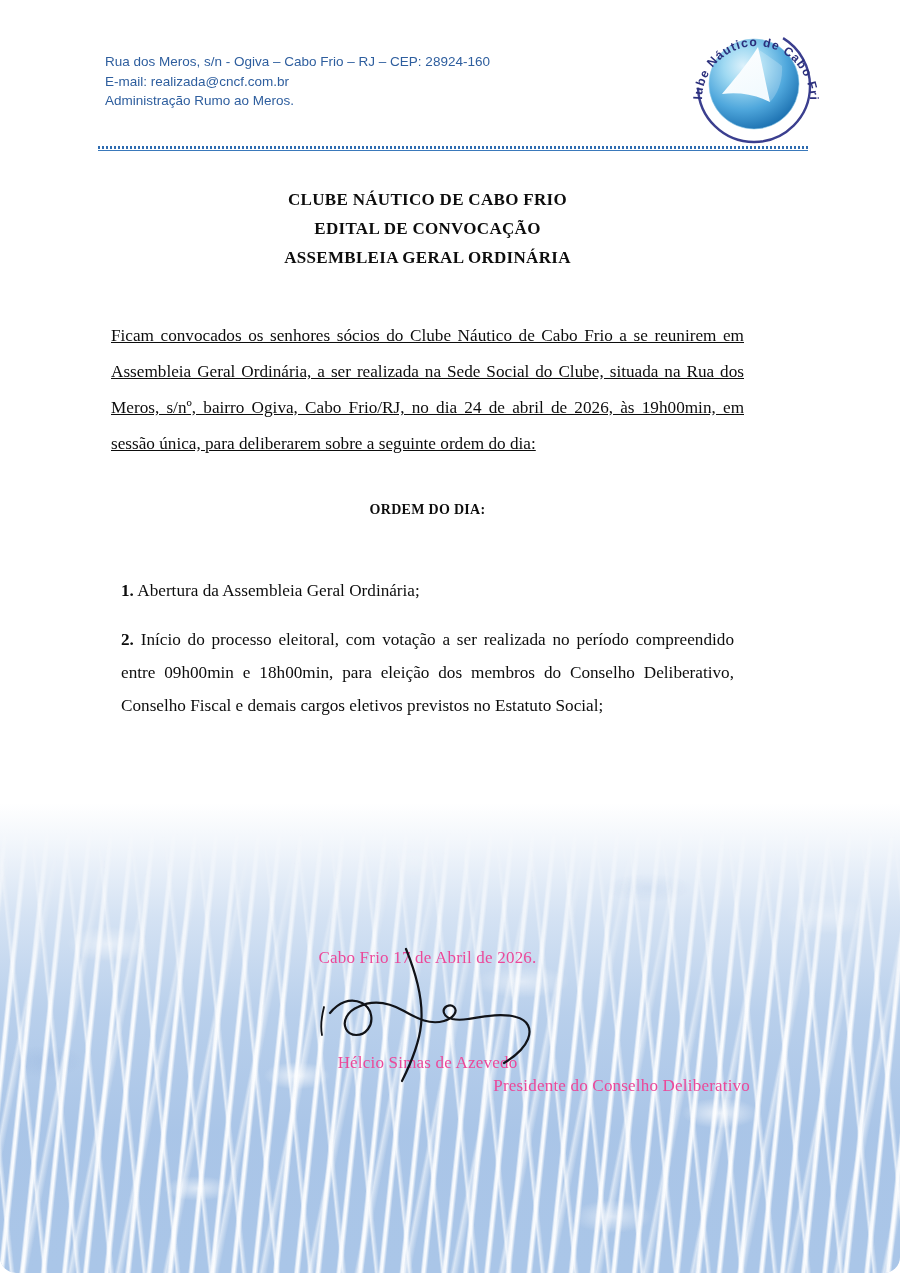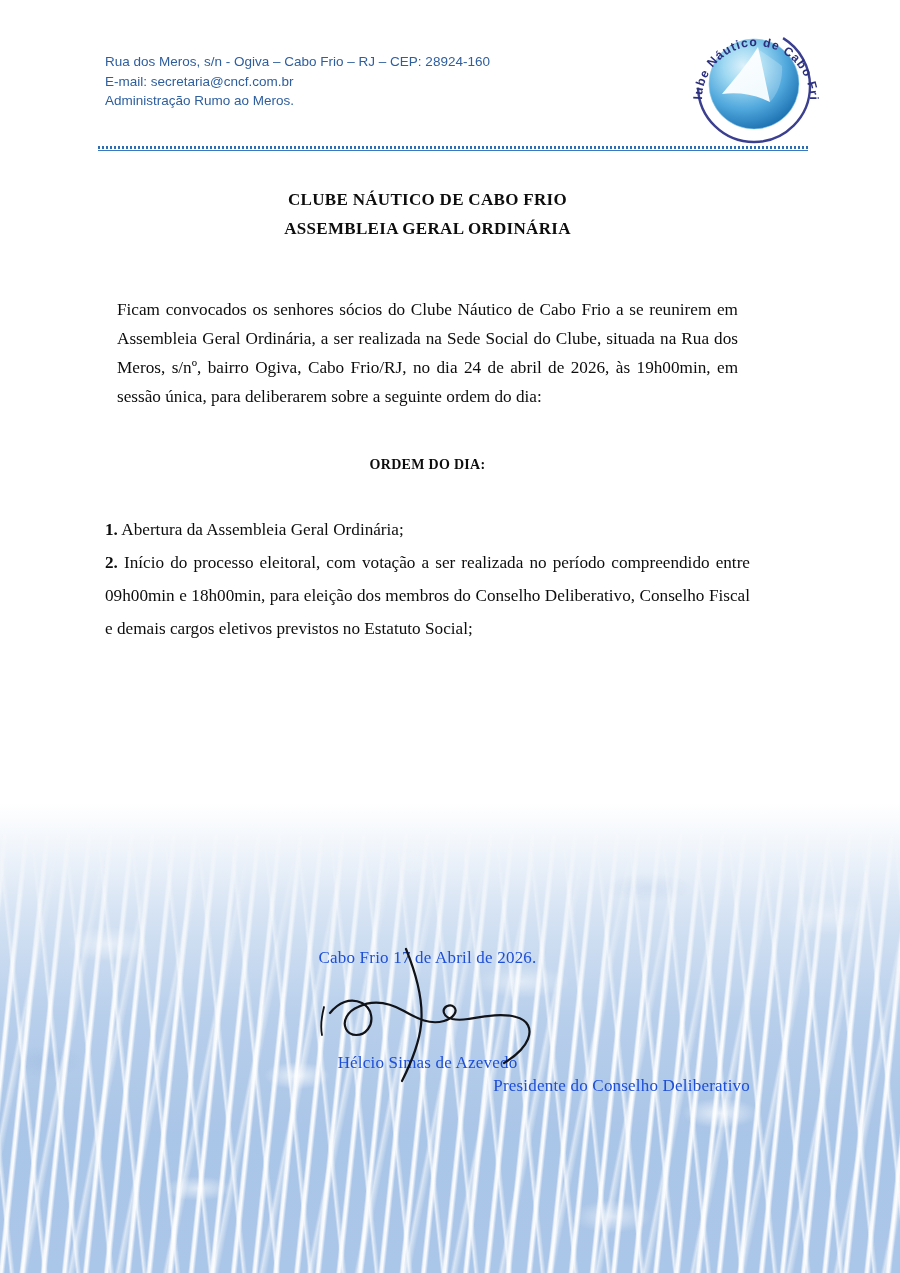--- a/index.html
+++ b/index.html
@@ -11,20 +11,21 @@
   body {
     font-family: "Liberation Serif", "DejaVu Serif", serif;
   }
 
   .page {
     position: relative;
     width: 900px;
     height: 1273px;
     overflow: hidden;
     background: #ffffff;
+    border-radius: 16px;
   }
 
   
   .watermark {
     position: absolute;
     left: 0;
     right: 0;
     bottom: 0;
     height: 470px;
     pointer-events: none;
@@ -163,54 +164,55 @@
     text-align: center;
     font-weight: bold;
     line-height: 29px;
     letter-spacing: 0.3px;
     font-size: 17px;
   }
 
   .para {
     text-align: justify;
     text-justify: inter-word;
-    line-height: 29px;
-    margin: 12px;
+    line-height: 36px;
+    margin: 6px;
+    text-decoration: underline;
   }
 
   .spacer-28 { height: 28px; }
   .spacer-34 { height: 34px; }
   .spacer-40 { height: 40px; }
 
   .section-heading {
     text-align: center;
     font-weight: bold;
     font-size: 14px;
     letter-spacing: 0.3px;
   }
 
   .agenda { }
   .agenda-item {
     text-align: justify;
     text-justify: inter-word;
     line-height: 33px;
-    margin: 0;
+    margin: 16px;
   }
   .agenda-item .num {
     font-weight: bold;
   }
 
   
   .sign-block {
     position: absolute;
     left: 105px;
     top: 945px;
     width: 645px;
     text-align: center;
-    color: #1d4ed8;
+    color: #ec4899;
     font-size: 17px;
   }
   .date-line {
     text-align: center;
     line-height: 26px;
     letter-spacing: 0.2px;
   }
   .sig-area {
     position: relative;
     height: 80px;
@@ -242,21 +244,21 @@
     <div class="wm-layer wm-streaks-a"></div>
     <div class="wm-layer wm-streaks-b"></div>
     <div class="wm-layer wm-streaks-c"></div>
   </div>
 
   <div class="content">
 
     <div class="letterhead">
       <div class="lh-text">
         <div>Rua dos Meros, s/n - Ogiva – Cabo Frio – RJ – CEP: 28924-160</div>
-        <div>E-mail: secretaria@cncf.com.br</div>
+        <div>E-mail: realizada@cncf.com.br</div>
         <div>Administração Rumo ao Meros.</div>
       </div>
 
       <div class="logo-wrap">
         <svg width="136" height="136" viewBox="0 0 136 136" xmlns="http://www.w3.org/2000/svg">
           <defs>
             <radialGradient id="discGrad" cx="38%" cy="30%" r="78%">
               <stop offset="0%" stop-color="#DCF1FB"></stop>
               <stop offset="28%" stop-color="#9FD9F2"></stop>
               <stop offset="62%" stop-color="#4FA7DC"></stop>
@@ -286,20 +288,21 @@
       <div class="divider">
         <div class="dots"></div>
         <div class="rule"></div>
       </div>
     </div>
 
     <div class="doc-body">
 
       <div class="title-block">
         <div>CLUBE NÁUTICO DE CABO FRIO</div>
+        <div>EDITAL DE CONVOCAÇÃO</div>
         <div>ASSEMBLEIA GERAL ORDINÁRIA</div>
       </div>
 
       <div class="spacer-40"></div>
 
       <p class="para">Ficam convocados os senhores sócios do Clube Náutico de Cabo Frio a se reunirem em Assembleia Geral Ordinária, a ser realizada na Sede Social do Clube, situada na Rua dos Meros, s/nº, bairro Ogiva, Cabo Frio/RJ, no dia 24 de abril de 2026, às 19h00min, em sessão única, para deliberarem sobre a seguinte ordem do dia:</p>
 
       <div class="spacer-34"></div>
 
       <div class="section-heading">ORDEM DO DIA:</div>

